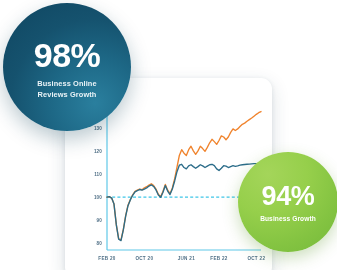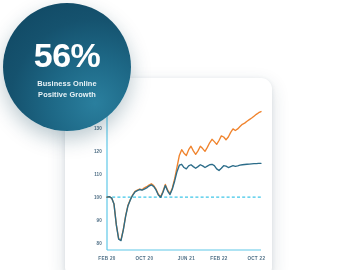--- a/index.html
+++ b/index.html
@@ -160,21 +160,25 @@
           </g>
         <g id="chart-series">
             <path d="M 42.00 119.13 L 44.33 118.66 L 46.67 120.05 L 49.00 126.06 L 51.33 146.88 L 53.67 160.75 L 56.00 161.91 L 58.33 151.50 L 60.67 137.63 L 63.00 127.22 L 65.33 121.44 L 67.67 116.81 L 70.00 113.34 L 72.33 112.19 L 74.67 111.03 L 77.00 111.72 L 79.33 109.88 L 81.67 108.72 L 84.00 107.10 L 86.33 105.71 L 88.67 107.56 L 91.00 111.03 L 93.33 116.35 L 95.67 118.66 L 98.00 113.34 L 100.33 106.41 L 102.67 112.19 L 105.00 115.66 L 107.33 109.88 L 109.67 100.63 L 112.00 89.06 L 114.33 77.50 L 116.67 71.72 L 119.00 75.19 L 121.33 77.50 L 123.67 71.72 L 126.00 68.25 L 128.33 72.88 L 130.67 76.34 L 133.00 72.88 L 135.33 68.25 L 137.67 70.56 L 140.00 73.34 L 142.33 69.41 L 144.67 64.78 L 147.00 61.31 L 149.33 63.63 L 151.67 66.40 L 154.00 62.47 L 156.33 57.84 L 158.67 59.00 L 161.00 61.78 L 163.33 59.00 L 165.67 54.38 L 168.00 50.91 L 170.33 52.52 L 172.67 50.91 L 175.00 48.59 L 177.33 46.28 L 179.67 45.13 L 182.00 43.27 L 184.33 41.66 L 186.67 40.04 L 189.00 38.19 L 191.33 36.34 L 193.67 34.72 L 196.00 33.56" fill="none" stroke="#f0842e" stroke-width="1.35" stroke-linejoin="round" stroke-linecap="round"></path>
             <path d="M 42.00 119.13 L 44.33 118.66 L 46.67 120.05 L 49.00 126.06 L 51.33 146.88 L 53.67 161.21 L 56.00 162.60 L 58.33 151.96 L 60.67 138.09 L 63.00 127.68 L 65.33 121.90 L 67.67 117.28 L 70.00 113.81 L 72.33 112.65 L 74.67 111.49 L 77.00 112.19 L 79.33 111.03 L 81.67 109.88 L 84.00 108.03 L 86.33 106.87 L 88.67 108.49 L 91.00 111.96 L 93.33 117.04 L 95.67 119.36 L 98.00 114.27 L 100.33 107.56 L 102.67 113.11 L 105.00 116.58 L 107.33 111.03 L 109.67 102.94 L 112.00 93.69 L 114.33 87.21 L 116.67 86.29 L 119.00 89.53 L 121.33 90.91 L 123.67 87.91 L 126.00 86.75 L 128.33 88.60 L 130.67 90.22 L 133.00 88.60 L 135.33 86.75 L 137.67 87.91 L 140.00 89.53 L 142.33 88.14 L 144.67 86.75 L 147.00 86.29 L 149.33 87.68 L 151.67 90.91 L 154.00 92.53 L 156.33 90.22 L 158.67 87.68 L 161.00 88.14 L 163.33 89.53 L 165.67 88.60 L 168.00 87.68 L 170.33 88.37 L 172.67 87.91 L 175.00 87.21 L 177.33 86.75 L 179.67 86.52 L 182.00 86.29 L 184.33 86.06 L 186.67 85.82 L 189.00 85.59 L 191.33 85.59 L 193.67 85.36 L 196.00 85.36" fill="none" stroke="#2b6c89" stroke-width="1.35" stroke-linejoin="round" stroke-linecap="round"></path>
           </g>
       </svg>
     </div>
   </div>
 
   <div class="badge-blue">
-    <div class="pct">56%</div>
+    <div class="pct">98%</div>
     <div class="lbl">
       <span>Business Online</span><br>
-      <span>Positive Growth</span>
+      <span>Reviews Growth</span>
     </div>
   </div>
 
+  <div class="badge-green">
+    <div class="pct">94%</div>
+    <div class="lbl">Business Growth</div>
+  </div>
 
 </div>
 
 </body></html>

